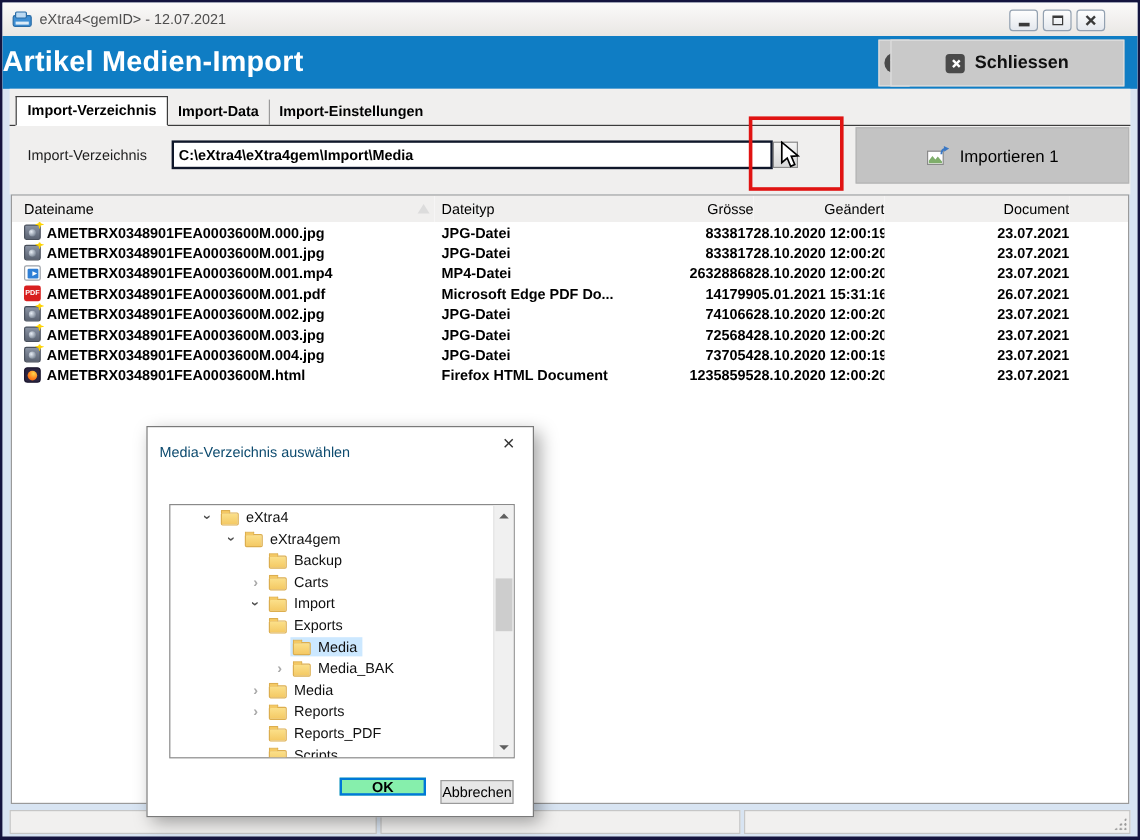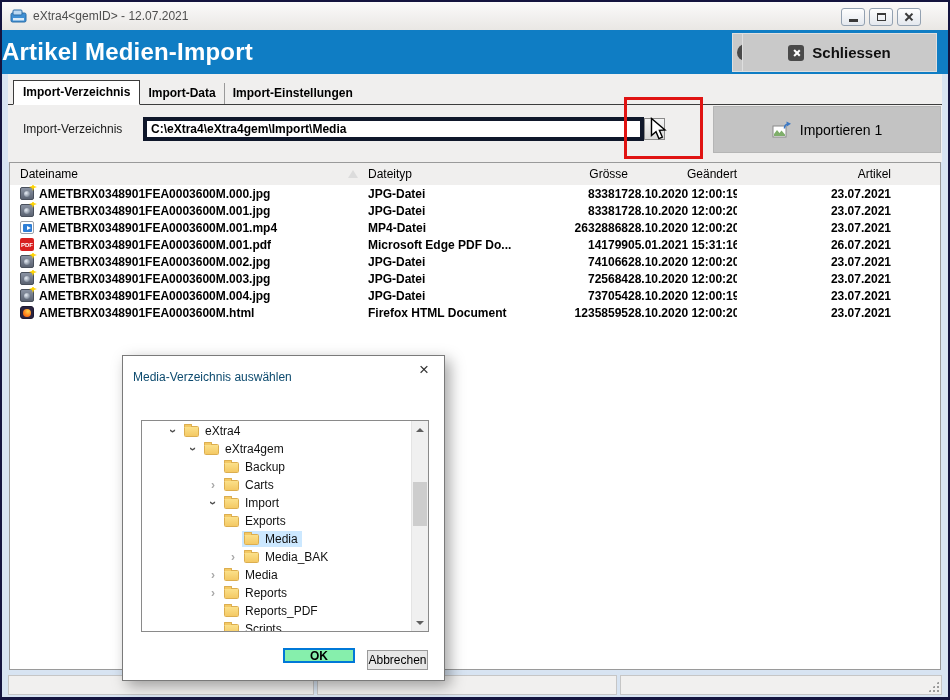--- a/index.html
+++ b/index.html
@@ -47,21 +47,21 @@
   .tabs { display:flex; align-items:flex-end; height:100%; padding-left:5px; }
   .tab { font-size:12px; font-weight:bold; color:#000; padding:3px 8px 4px; white-space:nowrap; }
   .tab.active { background:#fff; border:1px solid #3c3c3c; border-bottom:1px solid #fff; margin-bottom:-1px; padding:4px 9px 5px; }
   .tab:not(.active)+.tab:not(.active) { border-left:1px solid #9a9a9a; }
 
   
   .controls { position:absolute; left:6px; right:6px; top:103px; height:57px; background:#f0efee; }
   .ctl-label { position:absolute; left:15px; top:17px; font-size:12px; color:#1c1c1c; }
   .path-input {
     position:absolute; left:135px; top:12px; width:501px; height:24px;
-    border:4px solid #0f172a; font-family:"Liberation Sans",sans-serif;
+    border:2px solid #0f172a; font-family:"Liberation Sans",sans-serif;
     font-size:12px; font-weight:bold; padding-left:4px; background:#fff; color:#000;
   }
   .browse-btn {
     position:absolute; left:636px; top:13px; width:21px; height:22px;
     background:linear-gradient(180deg,#f4f4f4,#d9d9d9); border:1px solid #8a8a8a;
     font-size:10px; line-height:8px; text-align:center; color:#222; padding-top:3px;
   }
   .import-btn {
     position:absolute; left:705px; top:1px; width:228px; height:47px;
     background:#c3c3c3; border:1px solid #b5b5b5;
@@ -121,21 +121,21 @@
   .dclose { position:absolute; right:0; top:0; width:40px; height:28px; display:flex; align-items:center; justify-content:center;
     font-size:17px; color:#333; }
   .treebox { position:absolute; left:18px; top:64px; width:288px; height:212px; border:1px solid #8a8a8a; background:#fff; overflow:hidden; }
   .treelist { position:absolute; left:0; top:1px; right:17px; }
   .titem { height:18px; display:flex; align-items:center; font-size:12px; color:#111; padding-left:4px; white-space:nowrap; }
   .tind { flex:none; } .lvl-0{width:18px} .lvl-1{width:38px} .lvl-2{width:58px} .lvl-3{width:78px}
   .chev { flex:none; width:18px; text-align:center; font-size:12px; font-weight:bold; line-height:18px; }
   .st-expanded::before { content:"›"; display:inline-block; transform:rotate(90deg); color:#4f4f4f; }
   .st-collapsed::before { content:"›"; color:#a9a9a9; }
   .st-none::before { content:""; }
-  .hl { display:flex; align-items:center; padding:1px 4px 1px 2px; }
+  .hl { display:flex; align-items:flex-end; padding:1px 4px 1px 2px; }
   .hlsel { background:var(--selection-blue,#cce8ff); }
   .folder { flex:none; position:relative; width:15px; height:11px; margin-right:6px; margin-top:1px;
     background:linear-gradient(180deg,#fbe08a,#f4c964); border:1px solid #dcae4f; border-radius:1.5px; }
   .folder::before { content:""; position:absolute; left:-1px; top:-3px; width:6px; height:2px; background:#f4c964;
     border:1px solid #dcae4f; border-bottom:none; border-radius:1px 1px 0 0; }
   .vsb { position:absolute; right:0; top:0; bottom:0; width:17px; background:#f0f0f0; border-left:1px solid #e4e4e4; }
   .sb-arrow { position:absolute; left:0; right:0; height:17px; display:flex; align-items:center; justify-content:center; }
   .sb-up { top:0; } .sb-down { bottom:0; }
   .sb-up::before { content:""; border-left:4px solid transparent; border-right:4px solid transparent; border-bottom:4.5px solid #5f5f5f; }
   .sb-down::before { content:""; border-left:4px solid transparent; border-right:4px solid transparent; border-top:4.5px solid #5f5f5f; }
@@ -226,21 +226,21 @@
         </colgroup>
       <thead>
         <tr>
           <th class="h-name">
             <span>Dateiname</span>
             <span class="sort-asc"></span>
           </th>
           <th class="h-type">Dateityp</th>
           <th class="num">Grösse</th>
           <th class="num">Geändert</th>
-          <th class="num">Artikel</th>
+          <th class="num">Document</th>
           <th></th>
         </tr>
       </thead>
       <tbody>
 
           <tr>
             <td class="c-name">
               <span class="cell">
               <span class="ficon ic-jpg"></span>
               <span>AMETBRX0348901FEA0003600M.000.jpg</span>

